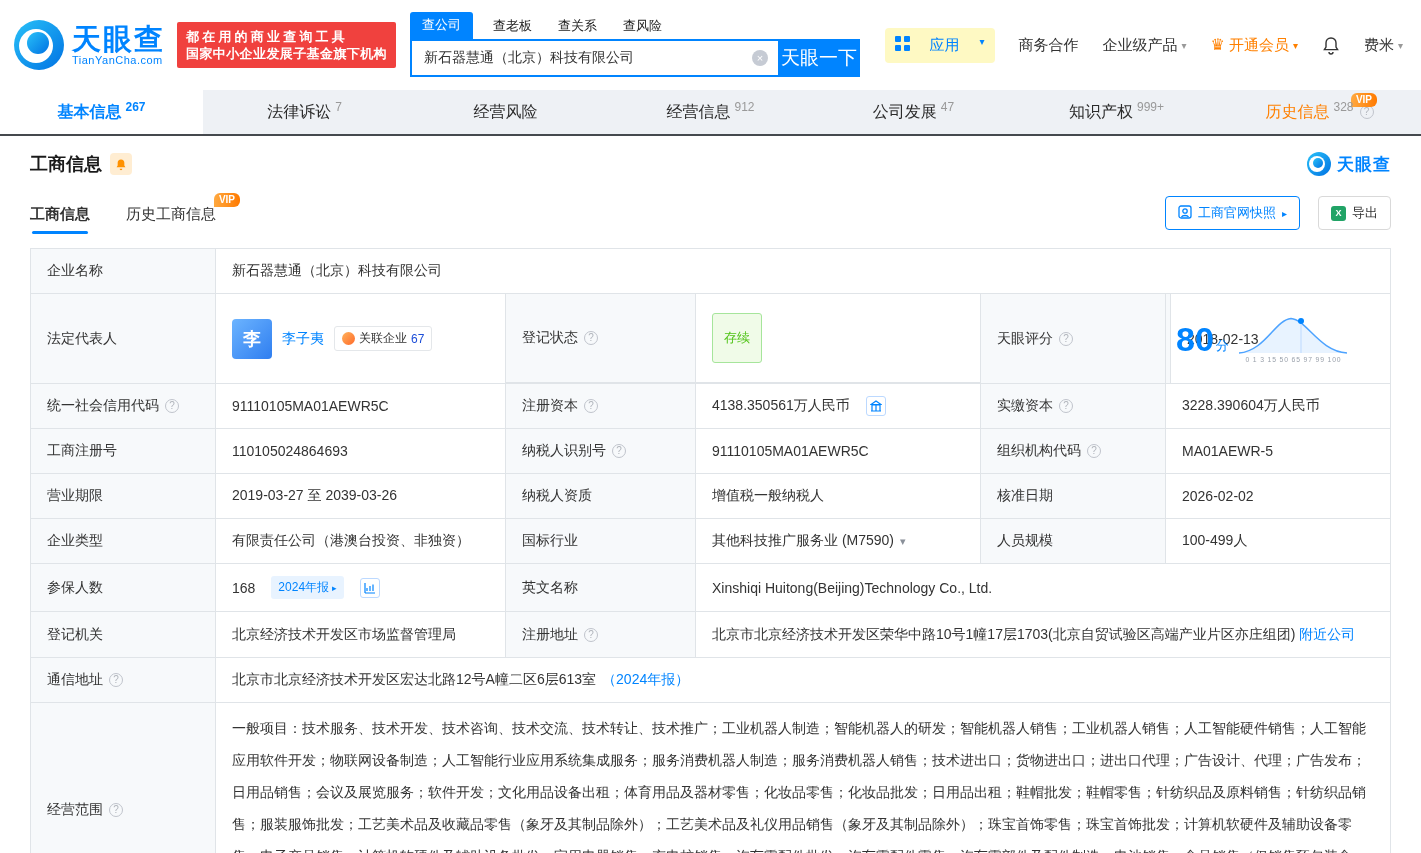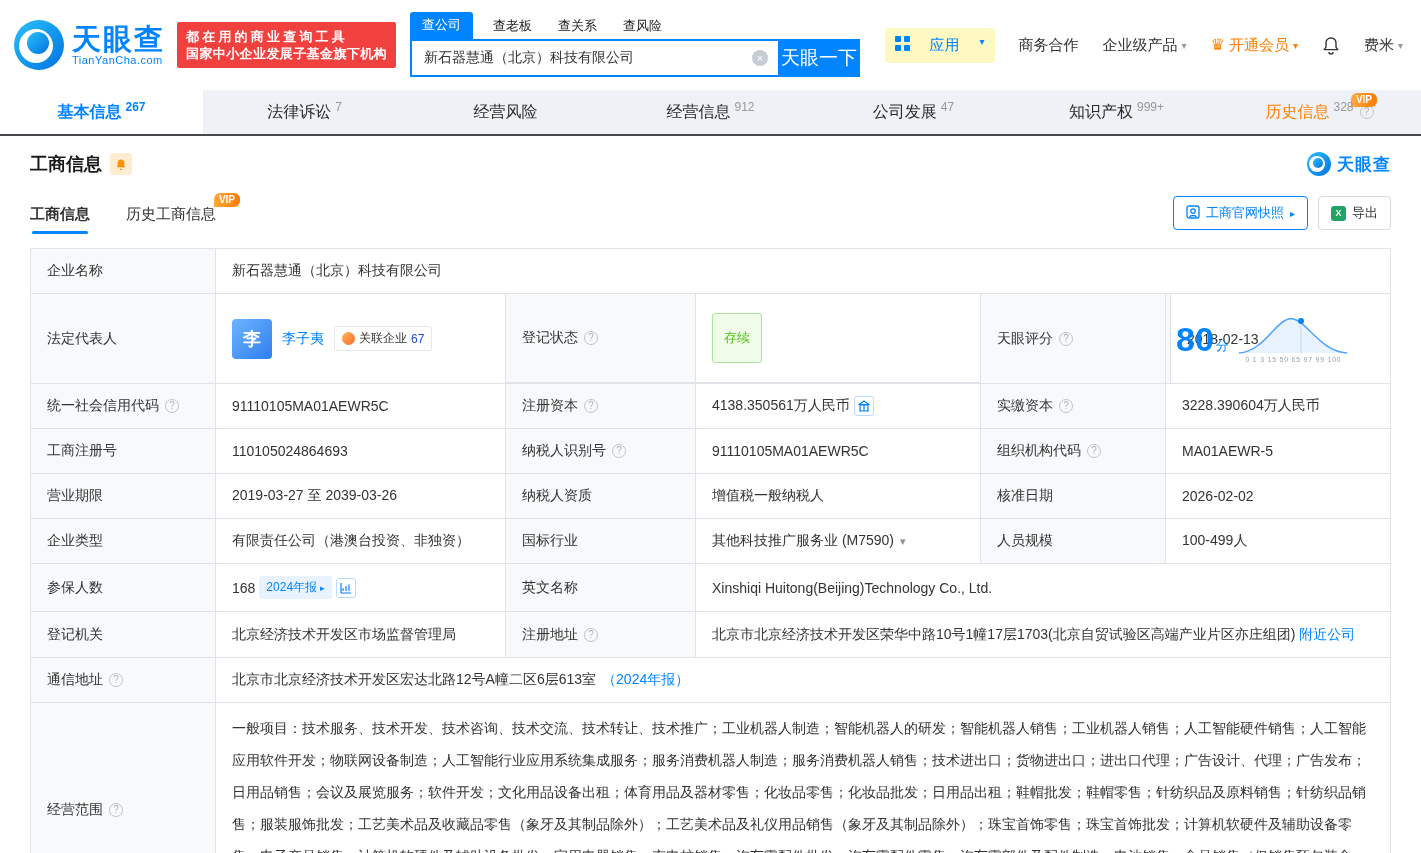--- a/index.html
+++ b/index.html
@@ -58,21 +58,21 @@
   .mini-mark::before{content:'';position:absolute;width:16px;height:16px;border-radius:50%;background:#fff;left:2px;top:4px}
   .mini-mark::after{content:'';position:absolute;width:10px;height:10px;border-radius:50%;background:linear-gradient(135deg,#29c1f8,#0072e3);left:6px;top:6px}
   .mini-name{font-size:17px;font-weight:bold;color:#0084ff;letter-spacing:1px}
 
   
   .sub-tabs{display:flex;align-items:flex-end;margin:20px 30px 14px;position:relative}
   .sub-tab{font-size:15px;color:#333;margin-right:36px;padding-bottom:10px;position:relative;cursor:pointer}
   .sub-tab.active{font-weight:bold}
   .sub-tab.active::after{content:'';position:absolute;left:2px;right:2px;bottom:0;height:3px;background:#0084ff;border-radius:2px}
   .sub-tab .vip-tag{position:absolute;top:-12px;right:-24px}
-  .actions{margin-left:auto;display:flex;gap:10px;padding-bottom:4px}
+  .actions{margin-left:auto;display:flex;gap:18px;padding-bottom:4px}
   .btn{display:flex;align-items:center;gap:6px;border-radius:4px;padding:7px 12px;font-size:13px;cursor:pointer;background:#fff}
   .btn-snapshot{border:1px solid #0084ff;color:#0084ff}
   .btn-export{border:1px solid #d9d9d9;color:#333}
   .excel-ic{width:15px;height:15px;background:#21a366;border-radius:3px;color:#fff;font-size:9px;font-weight:bold;line-height:15px;text-align:center}
 
   
   .info-table{margin:0 30px;border:1px solid #e0e4e8;border-bottom:none}
   .t-row{display:flex;border-bottom:1px solid #e0e4e8;align-items:stretch}
   .t-cell{padding:12px 16px;display:flex;align-items:center;border-right:1px solid #e0e4e8;min-height:44px}
   .t-cell.last{border-right:none}
@@ -87,21 +87,21 @@
   .help{display:inline-block;width:14px;height:14px;border:1px solid #c0c4cc;border-radius:50%;color:#b0b4bb;font-size:10px;line-height:12px;text-align:center;margin-left:6px;cursor:pointer;flex-shrink:0}
   .link{color:#0084ff;cursor:pointer;text-decoration:none}
   .avatar{width:40px;height:40px;border-radius:4px;background:linear-gradient(135deg,#6cb4ff,#2f7ef0);color:#fff;font-size:18px;font-weight:bold;display:flex;align-items:center;justify-content:center;margin-right:10px;flex-shrink:0}
   .rel-badge{display:flex;align-items:center;gap:4px;border:1px solid #e4e7ea;border-radius:3px;padding:3px 7px;font-size:12px;margin-left:10px;cursor:pointer;white-space:nowrap}
   .rel-ic{width:13px;height:13px;border-radius:50%;background:linear-gradient(135deg,#ffb35c,#ff6a2a);display:inline-block}
   .rel-count{color:#1d4ed8}
   .status-badge{background:#f0fbe8;color:#52c41a;border:1px solid #a6e59b;border-radius:3px;padding:15px 11px;font-size:13px}
   .yr-badge{background:#e8f3ff;color:#0084ff;border-radius:3px;padding:3px 7px;font-size:12px;display:flex;align-items:center;gap:3px;cursor:pointer;white-space:nowrap}
   .yr-badge .ar{font-size:9px}
   .sq-icon{width:20px;height:20px;border:1px solid #bcd9ff;border-radius:3px;display:flex;align-items:center;justify-content:center;cursor:pointer;background:#fff;flex-shrink:0}
-  .gap8>*{margin-right:4px}
+  .gap8>*{margin-right:16px}
   .chev{color:#8a9099;font-size:11px;margin-left:6px;cursor:pointer}
 
   .score-cell{padding:8px 10px;display:flex;align-items:center}
   .score-num{font-size:34px;font-weight:bold;color:#0084ff;line-height:36px}
   .score-unit{font-size:13px;color:#0084ff;margin-left:2px;margin-top:14px}
   .score-wrap{margin-left:8px;display:flex;flex-direction:column;align-items:center}
   .score-axis{font-size:8px;color:#9aa1ab;letter-spacing:1px;white-space:nowrap;transform:scale(.85)}
 
   .addr-cell{line-height:22px;display:block;padding-top:11px}
   .scope-cell{display:block;line-height:32px;padding-top:9px;font-size:14px;color:#333}

